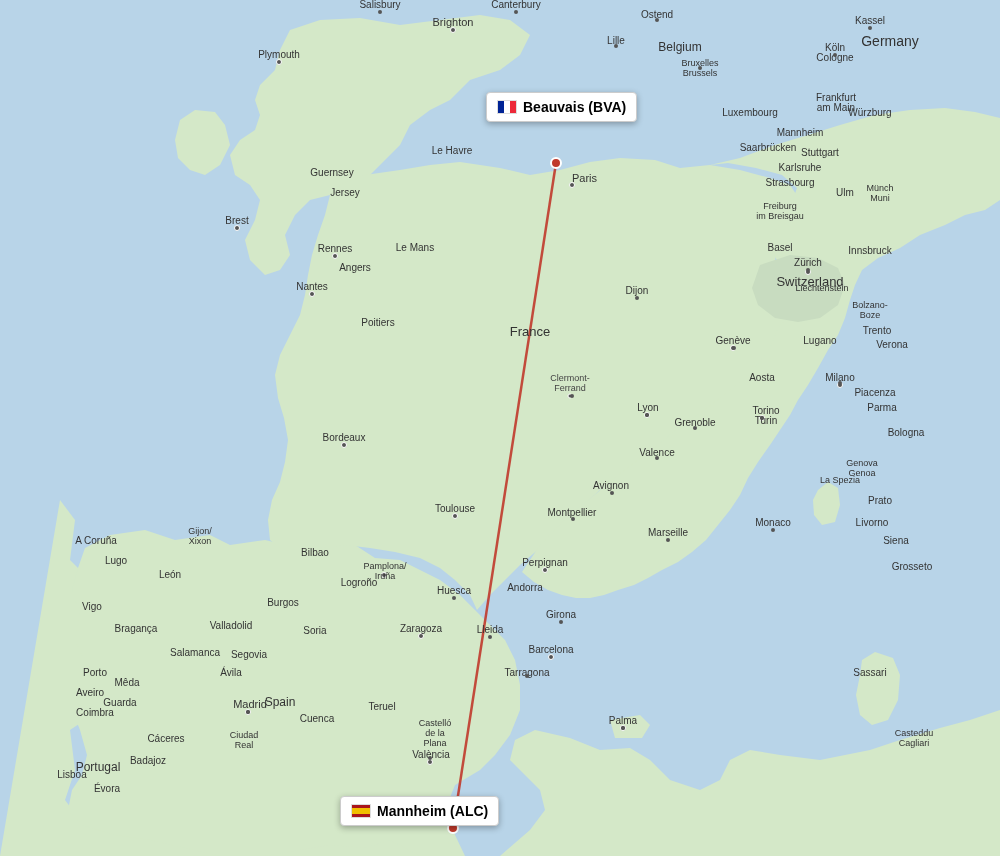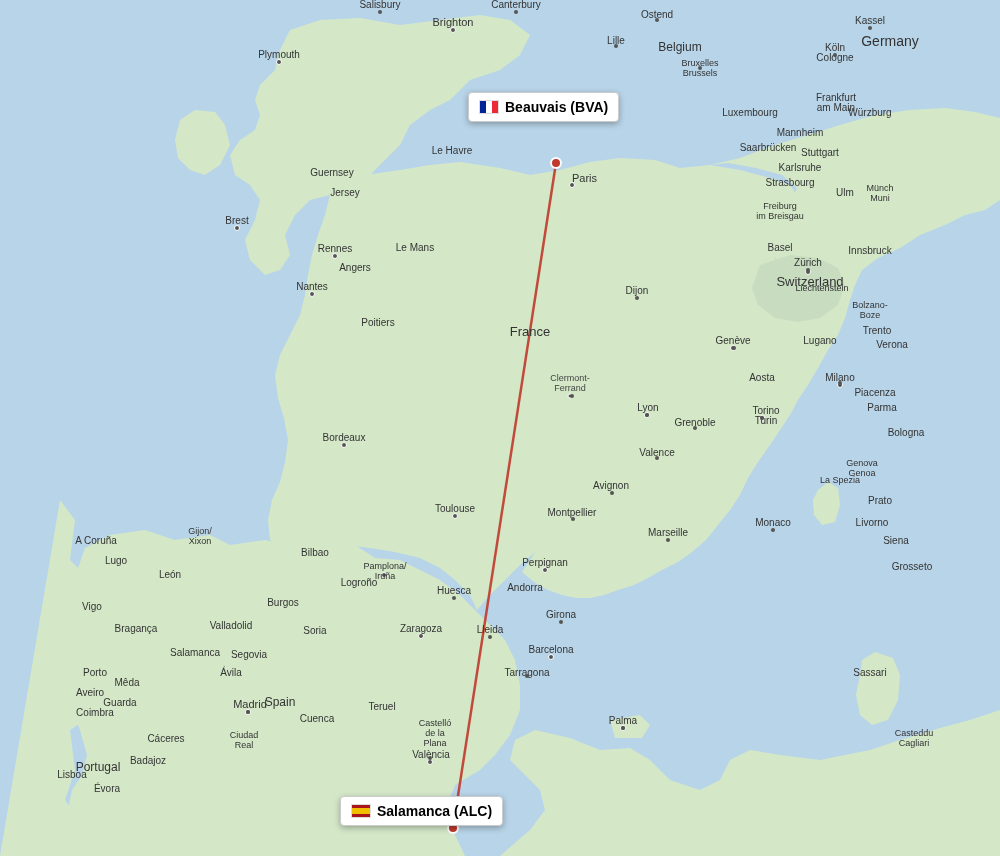--- a/index.html
+++ b/index.html
@@ -49,21 +49,21 @@
       background: linear-gradient(to right, #002395 33.3%, #fff 33.3% 66.6%, #ED2939 66.6%);
     }
 
     
     .flag-es {
       background: linear-gradient(to bottom, #AA151B 25%, #F1BF00 25% 75%, #AA151B 75%);
     }
 
     #label-bva {
       top: 92px;
-      left: 468px;
+      left: 486px;
     }
 
     #label-alc {
       bottom: 30px;
       left: 340px;
     }
   </style>
 </head>
 <body>
 
@@ -289,15 +289,15 @@
     <circle cx="657" cy="458" r="2" fill="#555"></circle>
   </svg>
 
   <div id="label-bva" class="airport-label">
     <span class="flag flag-fr"></span>
     <span>Beauvais (BVA)</span>
   </div>
 
   <div id="label-alc" class="airport-label">
     <span class="flag flag-es"></span>
-    <span>Salamanca (ALC)</span>
+    <span>Mannheim (ALC)</span>
   </div>
 </div>
 
 </body></html>

